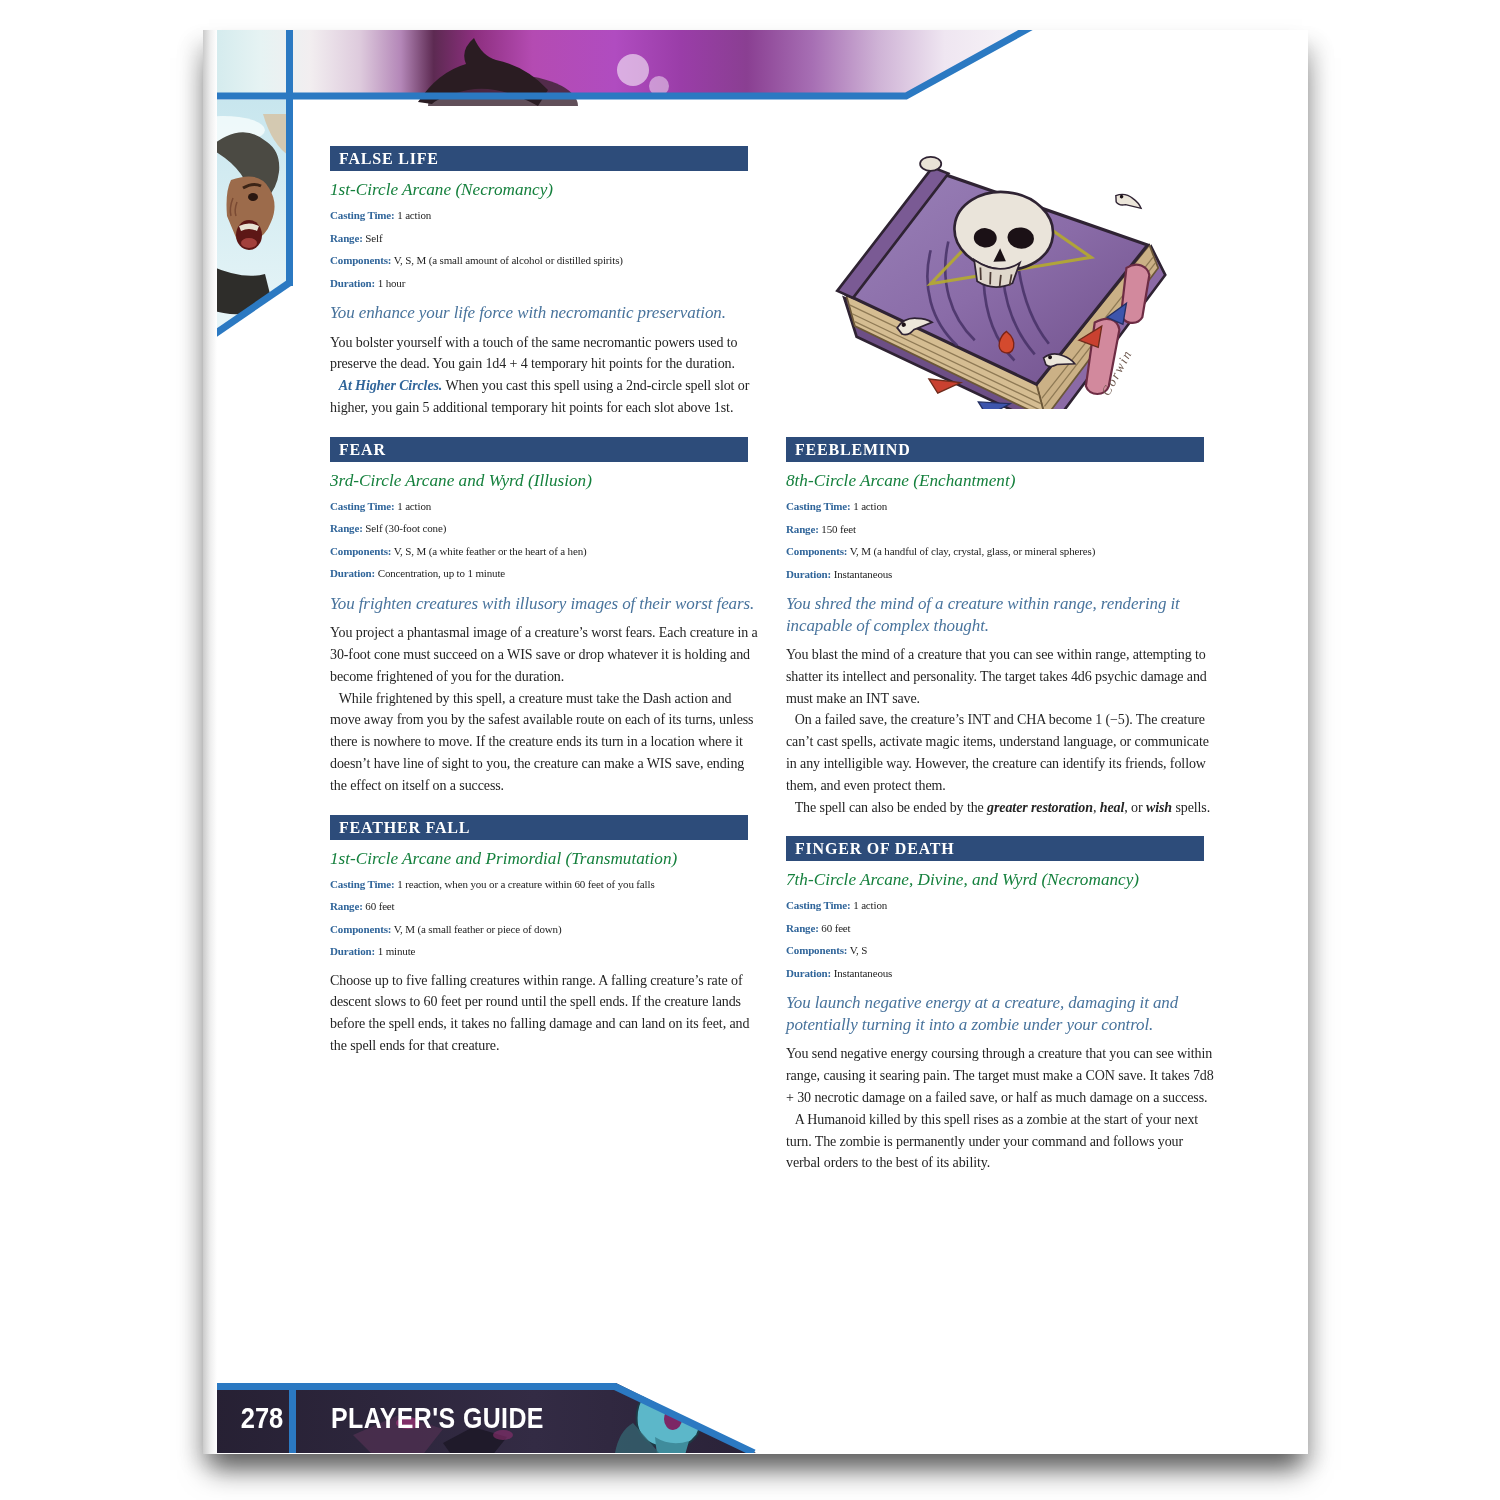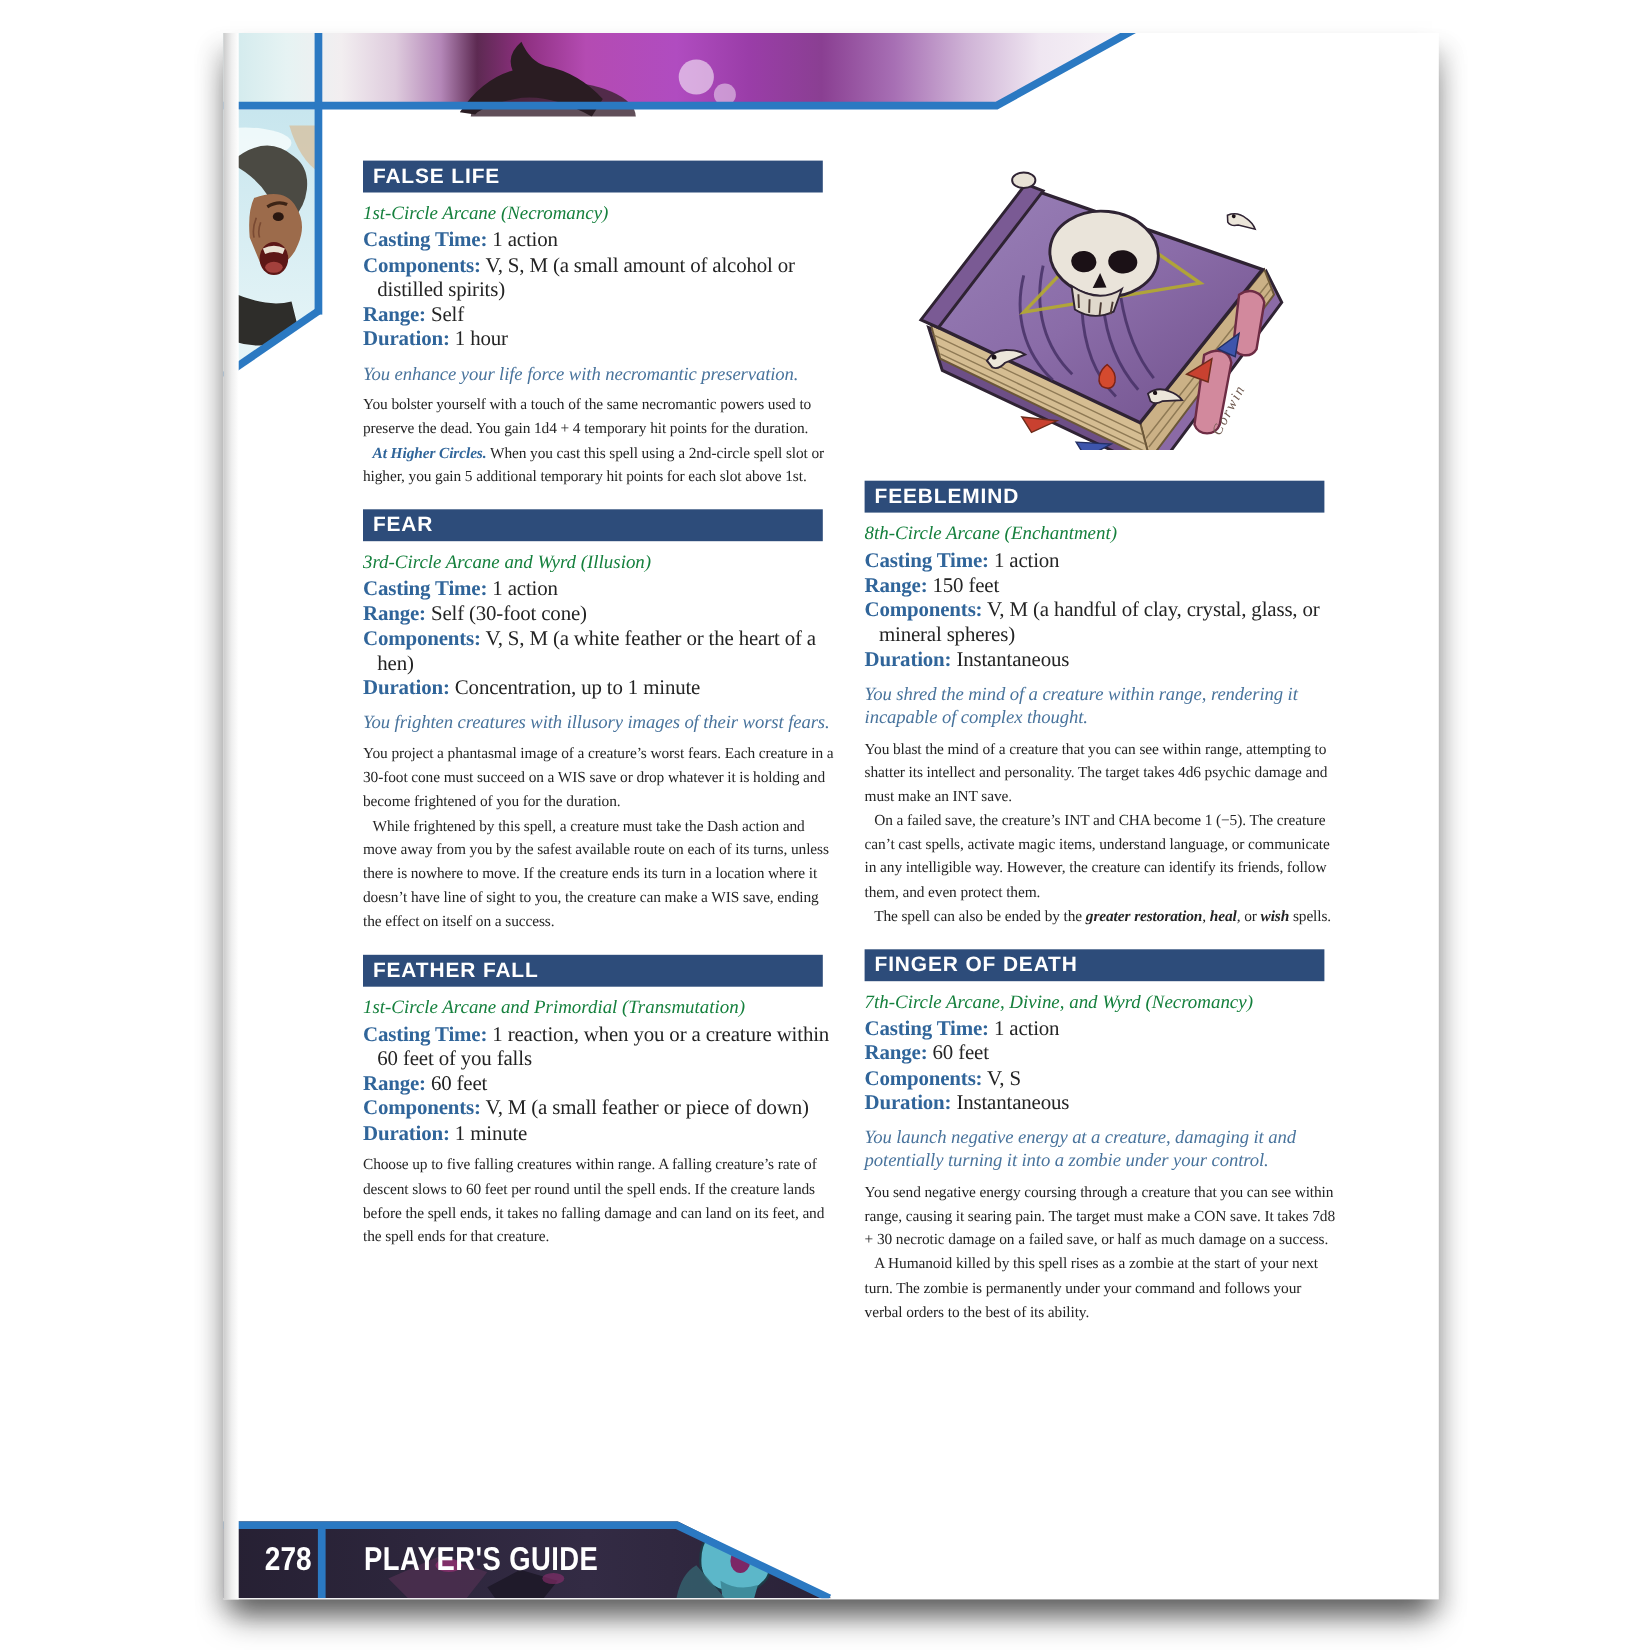--- a/index.html
+++ b/index.html
@@ -18,24 +18,24 @@
             transform:scaleX(.85);transform-origin:center;z-index:3;}
   .book-title{position:absolute;left:128px;top:18px;color:#ffffff;white-space:nowrap;
             font-family:"Liberation Sans",sans-serif;font-weight:bold;font-size:30px;
             transform:scaleX(.83);transform-origin:left;letter-spacing:.5px;z-index:3;}
   .col{position:absolute;width:430px;z-index:4;}
   .col-left{left:127px;top:116px;}
   .col-right{left:583px;top:88px;}
   .illustration{height:319px;}
   .spell{margin:0 0 18px 0;}
   .spell-header{background:var(--bar-navy,#2d4c7a);color:#ffffff;margin:0 12px 8px 0;
-            font-family:Liberation Sans, sans-serif;font-weight:bold;font-size:19px;
+            font-family:Liberation Serif, serif;font-weight:bold;font-size:16px;
             letter-spacing:.8px;padding:4px 9px 3px 9px;}
   .level{font-style:italic;font-size:17.2px;color:#15803d;margin:0 0 3px 0;line-height:22px;}
-  .field{font-size:19px;line-height:22.5px;margin:0;color:#242424;
+  .field{font-size:11px;line-height:22.5px;margin:0;color:#242424;
          padding-left:13px;text-indent:-13px;letter-spacing:-.15px;}
   .fields{margin:0 0 7px 0;}
   .flabel{color:var(--label-blue,#30659a);font-weight:bold;}
   .flavor{font-style:italic;color:var(--flavor-blue,#48739c);font-size:17px;line-height:21.5px;
           margin:8px 0 8px 0;letter-spacing:-.1px;}
   .para{font-size:14px;line-height:21.8px;margin:0;color:#242424;letter-spacing:-.1px;}
   .para + .para{text-indent:.62em;}
   .run-lead{font-weight:bold;font-style:italic;color:var(--label-blue,#30659a);}
   .run-i{font-style:italic;font-weight:bold;}
 </style>
@@ -103,22 +103,22 @@
 
     <div class="curl"></div>
 
     <div class="col col-left">
 
       <section class="spell">
         <h3 class="spell-header"><span>FALSE LIFE</span></h3>
         <p class="level">1st-Circle Arcane (Necromancy)</p>
         <div class="fields">
           <p class="field"><span class="flabel">Casting Time:</span> <span>1 action</span></p>
+          <p class="field"><span class="flabel">Range:</span> <span>Self</span></p>
           <p class="field"><span class="flabel">Components:</span> <span>V, S, M (a small amount of alcohol or distilled spirits)</span></p>
-          <p class="field"><span class="flabel">Range:</span> <span>Self</span></p>
           <p class="field"><span class="flabel">Duration:</span> <span>1 hour</span></p>
         </div>
         <p class="flavor">You enhance your life force with necromantic preservation.</p>
         <div class="paras">
             <p class="para"><span class="run-n">You bolster yourself with a touch of the same necromantic powers used to preserve the dead. You gain 1d4 + 4 temporary hit points for the duration.</span></p>
             <p class="para"><span class="run-lead">At Higher Circles.</span><span class="run-n"> When you cast this spell using a 2nd-circle spell slot or higher, you gain 5 additional temporary hit points for each slot above 1st.</span></p>
           </div>
       </section>
 
       <section class="spell">

